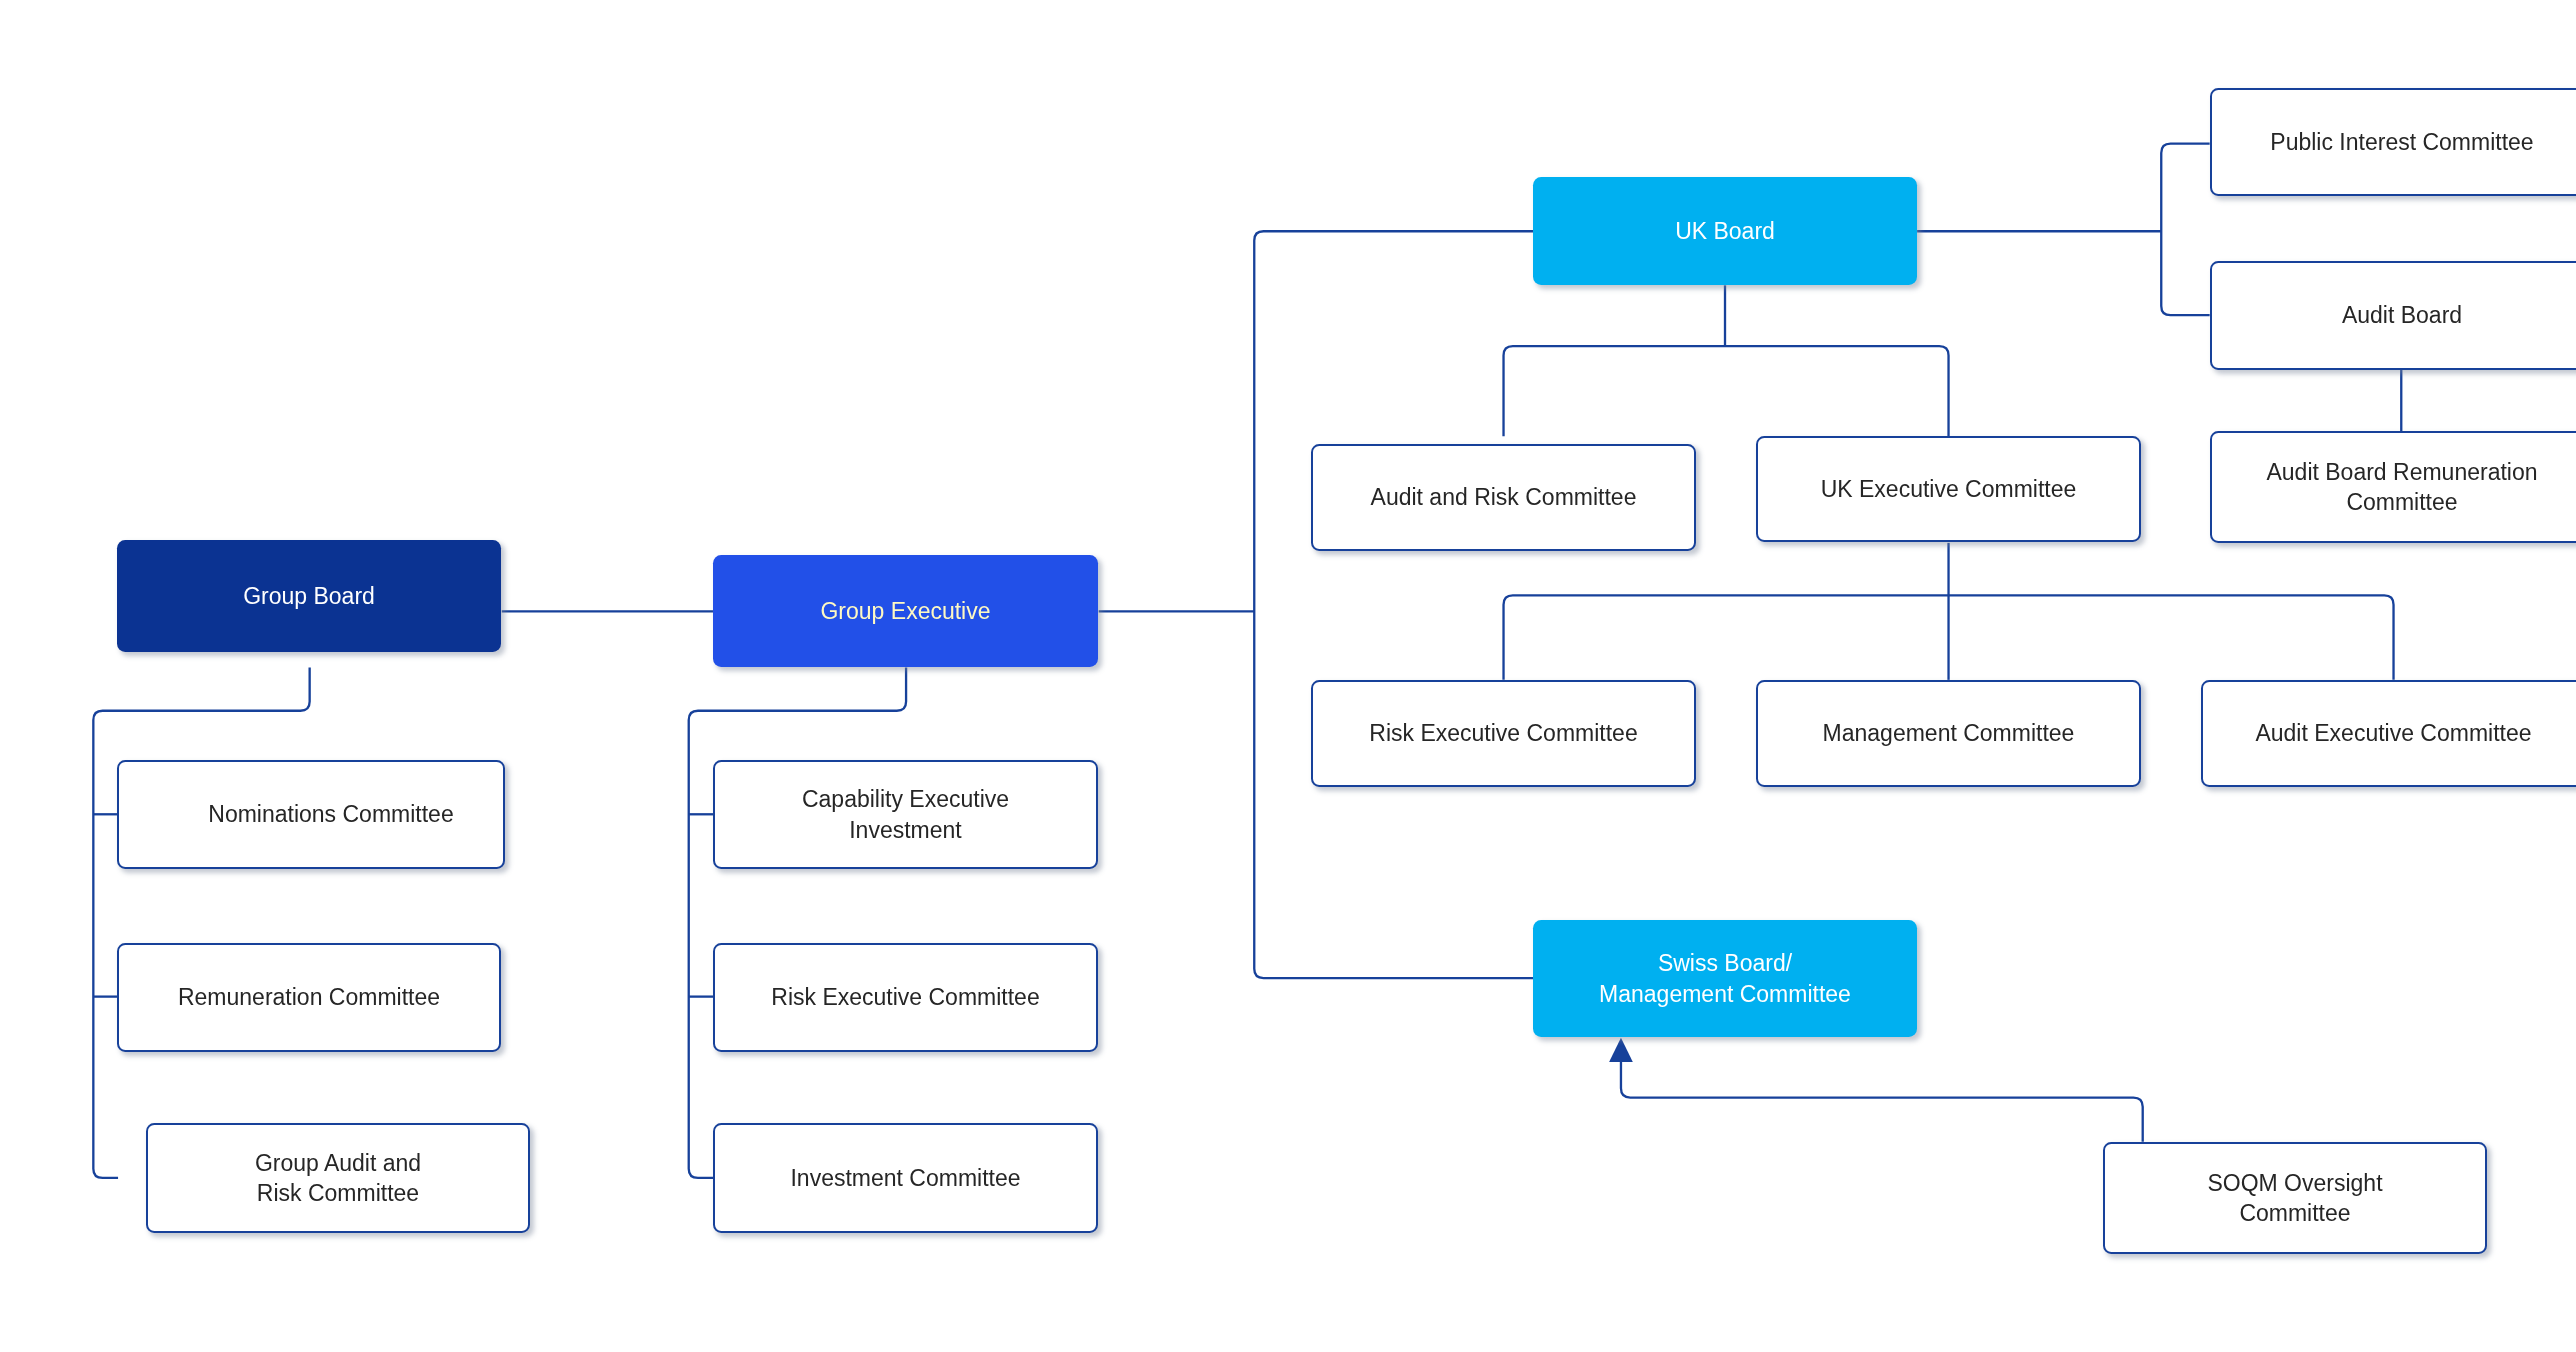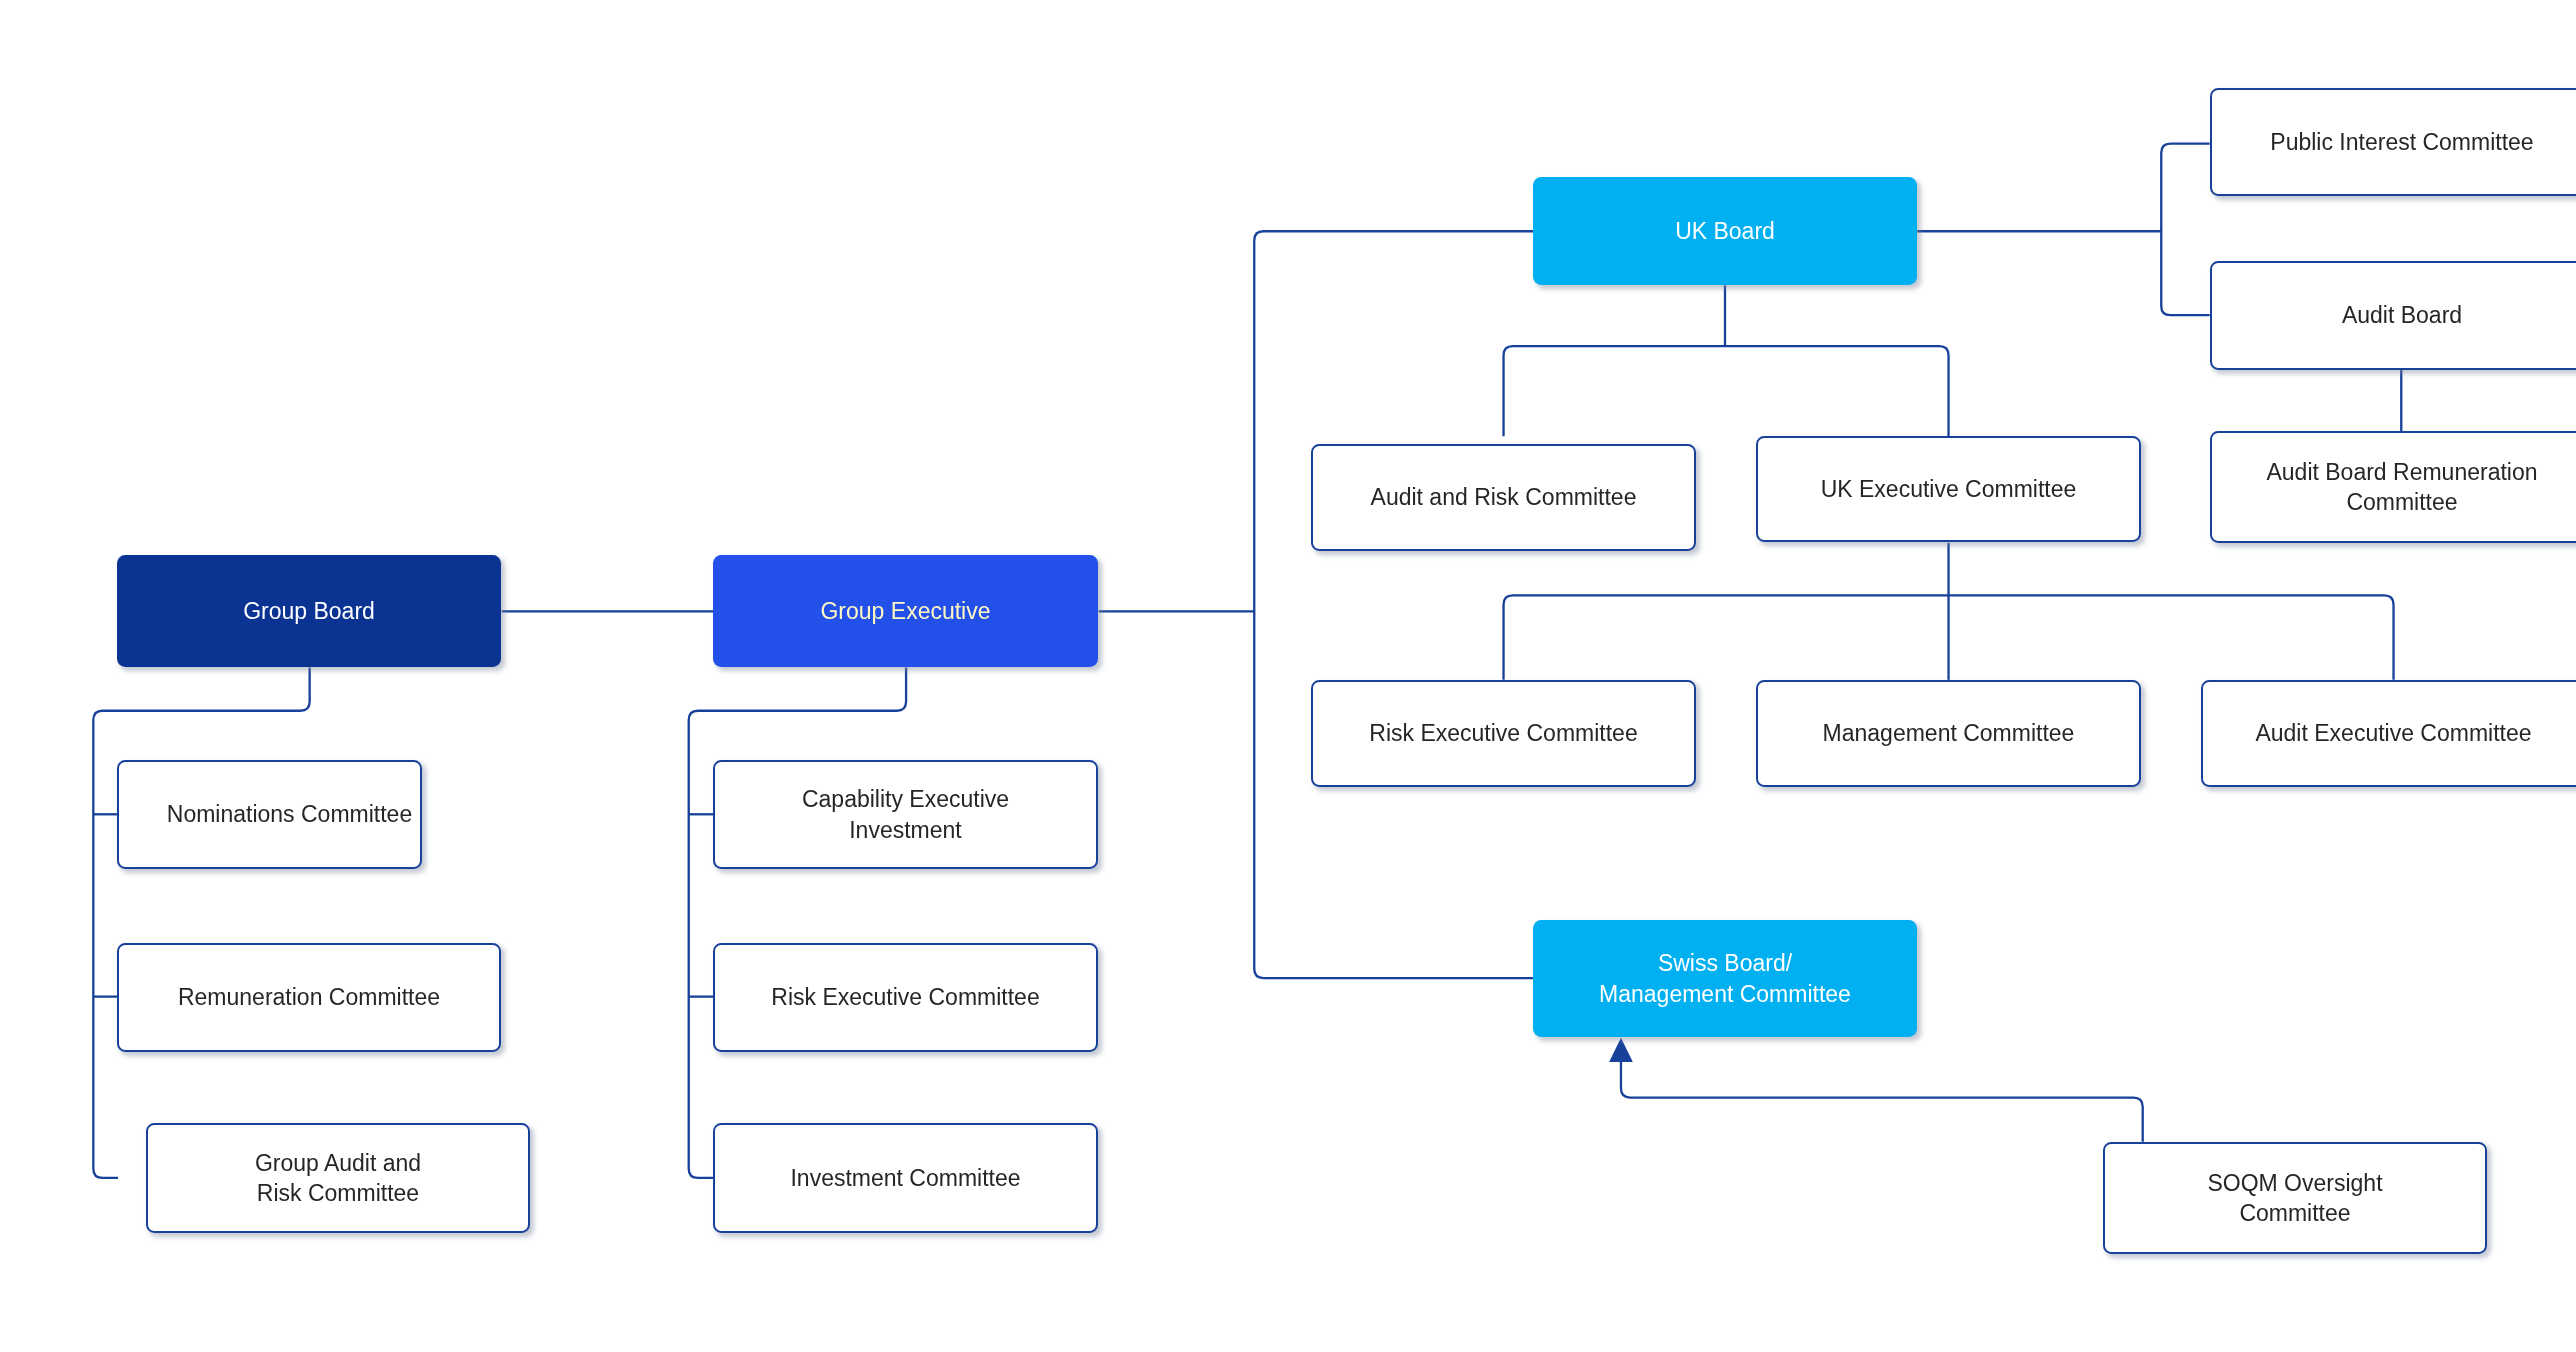--- a/index.html
+++ b/index.html
@@ -58,24 +58,24 @@
 
     <path class="wire" d="M 600 1296 L 600 1362 Q 600 1380 582 1380 L 198 1380 Q 180 1380 180 1398 L 180 2269 Q 180 2287 198 2287 L 228 2287"></path>
     <path class="wire" d="M 180 1581 L 228 1581"></path>
     <path class="wire" d="M 180 1935 L 228 1935"></path>
 
     <path class="wire" d="M 1758 1296 L 1758 1362 Q 1758 1380 1740 1380 L 1354 1380 Q 1336 1380 1336 1398 L 1336 2269 Q 1336 2287 1354 2287 L 1384 2287"></path>
     <path class="wire" d="M 1336 1581 L 1384 1581"></path>
     <path class="wire" d="M 1336 1935 L 1384 1935"></path>
   </svg>
 
-  <div class="node dark-blue" style="left:117px;top:555px;width:384px;height:112px;">Group Board</div>
+  <div class="node dark-blue" style="left:117px;top:540px;width:384px;height:112px;">Group Board</div>
   <div class="node bright-blue" style="left:713px;top:555px;width:385px;height:112px;">Group Executive</div>
 
-  <div class="node plain" style="left:117px;top:760px;width:305px;height:109px;padding-left:40px;">Nominations Committee</div>
+  <div class="node plain" style="left:117px;top:760px;width:388px;height:109px;padding-left:40px;">Nominations Committee</div>
   <div class="node plain" style="left:117px;top:943px;width:384px;height:109px;">Remuneration Committee</div>
   <div class="node plain" style="left:117px;top:1123px;width:384px;height:110px;margin-left:29px;">Group Audit and
 Risk Committee</div>
 
   <div class="node plain" style="left:713px;top:760px;width:385px;height:109px;">Capability Executive
 Investment</div>
   <div class="node plain" style="left:713px;top:943px;width:385px;height:109px;">Risk Executive Committee</div>
   <div class="node plain" style="left:713px;top:1123px;width:385px;height:110px;">Investment Committee</div>
 
   <div class="node cyan" style="left:1533px;top:177px;width:384px;height:108px;">UK Board</div>

